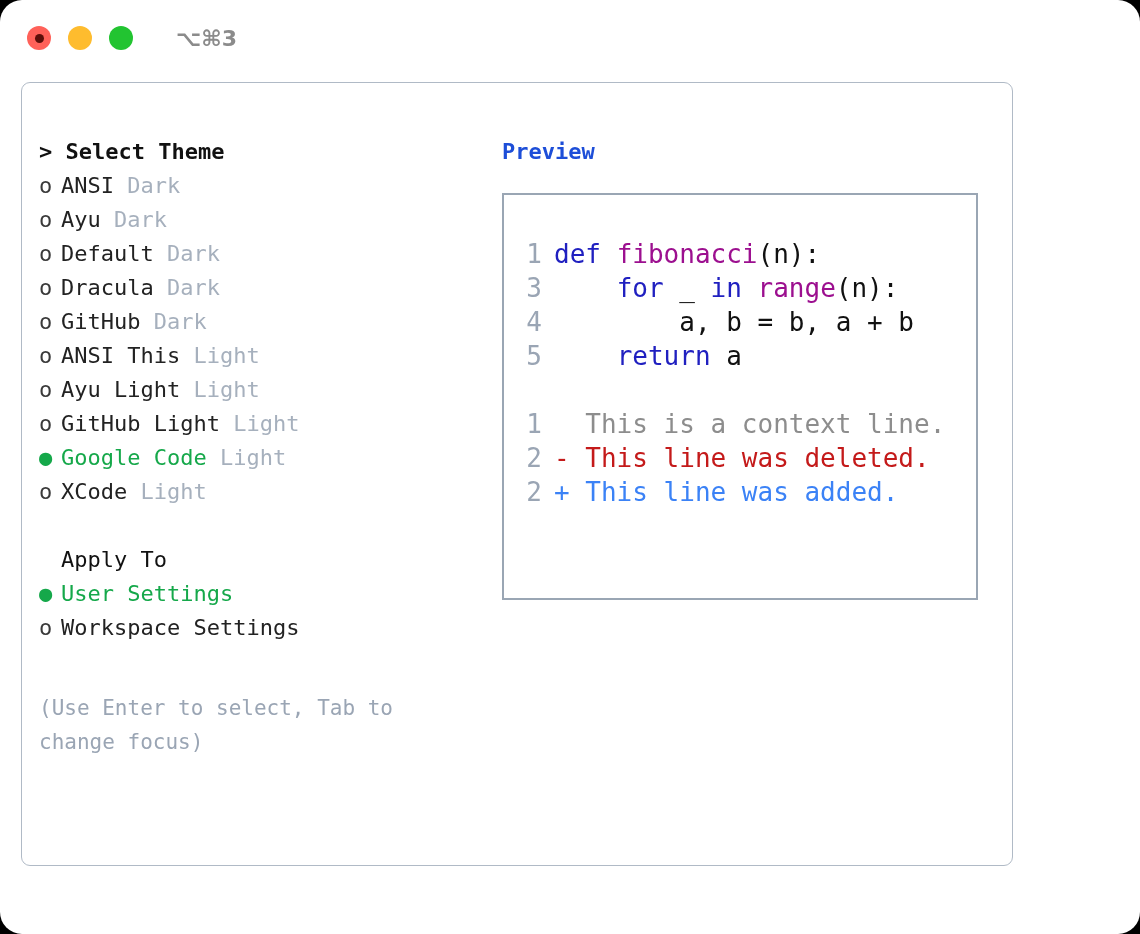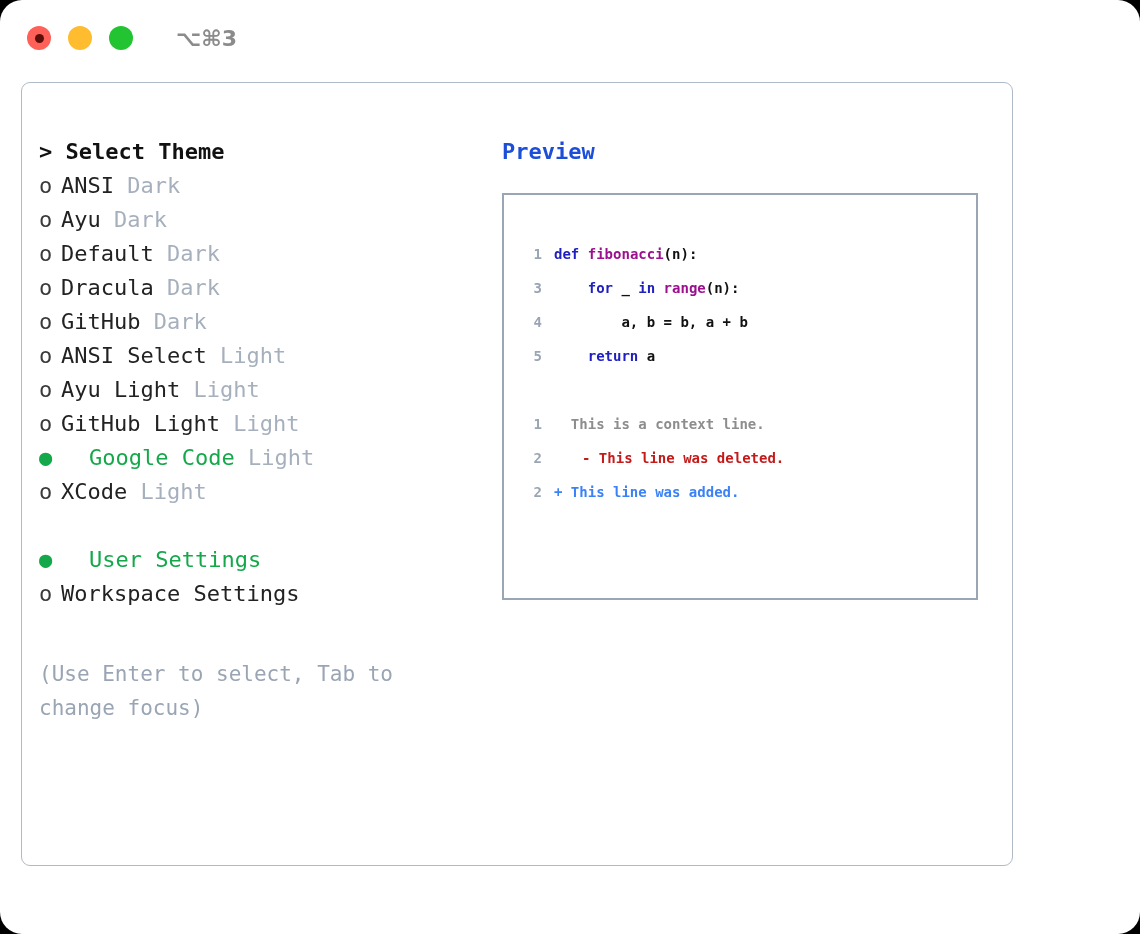--- a/index.html
+++ b/index.html
@@ -99,21 +99,21 @@
     color: #222222;
     white-space: pre;
     display: block;
   }
   .marker {
     display: inline-block;
     width: 22px;
     color: #3a3a3a;
   }
   .opt-row.selected .marker { color: #15a84a; }
-  .opt-row.selected .opt-label { color: #15a84a; margin-left: 28px; }
+  .opt-row.selected .opt-label { color: #15a84a; }
   .opt-label { color: #222222; }
   .opt-suffix { color: #a6b0bd; }
 
   .spacer-row { height: 34px; }
 
   .hint {
     margin-top: 46px;
     font-size: 21px;
     line-height: 34px;
     color: #9aa5b4;
@@ -137,41 +137,40 @@
     margin-top: 24px;
     width: 476px;
     height: 407px;
     border: 2px solid #9aa6b4;
     box-sizing: border-box;
     background: #ffffff;
     padding: 42px 0 0 12px;
   }
 
   .code-line {
-    font-size: 14px;
+    font-size: 26px;
     line-height: 34px;
     white-space: pre;
     color: #111111;
-    font-weight: bold;
   }
   .lnum {
     display: inline-block;
     width: 26px;
     text-align: right;
     color: #9aa5b4;
     margin-right: 12px;
   }
   .tok-kw  { color: #2020c0; }
   .tok-fn  { color: #9c0f8f; }
   .tok-num { color: #0f7b75; }
   .tok-pl  { color: #111111; }
 
   .diff-gap { height: 34px; }
   .diff-ctx { color: #8d8d8d; text-align: center; }
-  .diff-del { color: #c41a1a; margin-left: 28px; }
+  .diff-del { color: #c41a1a; }
   .diff-add { color: #3b82f6; }
 </style>
 </head>
 <body>
 
 <div class="window">
 
   <div class="titlebar">
     <span class="dot dot-red"></span>
     <span class="dot dot-yellow"></span>
@@ -184,29 +183,30 @@
     <div class="left-col">
 
       <div class="section-title focused">&gt; Select Theme</div>
 
       <div id="theme-list">
           <div class="opt-row"><span class="marker">o</span><span class="opt-label">ANSI</span><span class="opt-suffix"> Dark</span></div>
           <div class="opt-row"><span class="marker">o</span><span class="opt-label">Ayu</span><span class="opt-suffix"> Dark</span></div>
           <div class="opt-row"><span class="marker">o</span><span class="opt-label">Default</span><span class="opt-suffix"> Dark</span></div>
           <div class="opt-row"><span class="marker">o</span><span class="opt-label">Dracula</span><span class="opt-suffix"> Dark</span></div>
           <div class="opt-row"><span class="marker">o</span><span class="opt-label">GitHub</span><span class="opt-suffix"> Dark</span></div>
-          <div class="opt-row"><span class="marker">o</span><span class="opt-label">ANSI Select</span><span class="opt-suffix"> Light</span></div>
+          <div class="opt-row"><span class="marker">o</span><span class="opt-label">ANSI This</span><span class="opt-suffix"> Light</span></div>
           <div class="opt-row"><span class="marker">o</span><span class="opt-label">Ayu Light</span><span class="opt-suffix"> Light</span></div>
           <div class="opt-row"><span class="marker">o</span><span class="opt-label">GitHub Light</span><span class="opt-suffix"> Light</span></div>
           <div class="opt-row selected"><span class="marker">●</span><span class="opt-label">Google Code</span><span class="opt-suffix"> Light</span></div>
           <div class="opt-row"><span class="marker">o</span><span class="opt-label">XCode</span><span class="opt-suffix"> Light</span></div>
         </div>
 
       <div class="spacer-row"></div>
 
+      <div class="section-title" style="padding-left:22px;">Apply To</div>
 
       <div id="apply-list">
           <div class="opt-row selected"><span class="marker">●</span><span class="opt-label">User Settings</span></div>
           <div class="opt-row"><span class="marker">o</span><span class="opt-label">Workspace Settings</span></div>
         </div>
 
       <div class="hint">(Use Enter to select, Tab to change focus)</div>
     </div>
 
     <div class="right-col">

